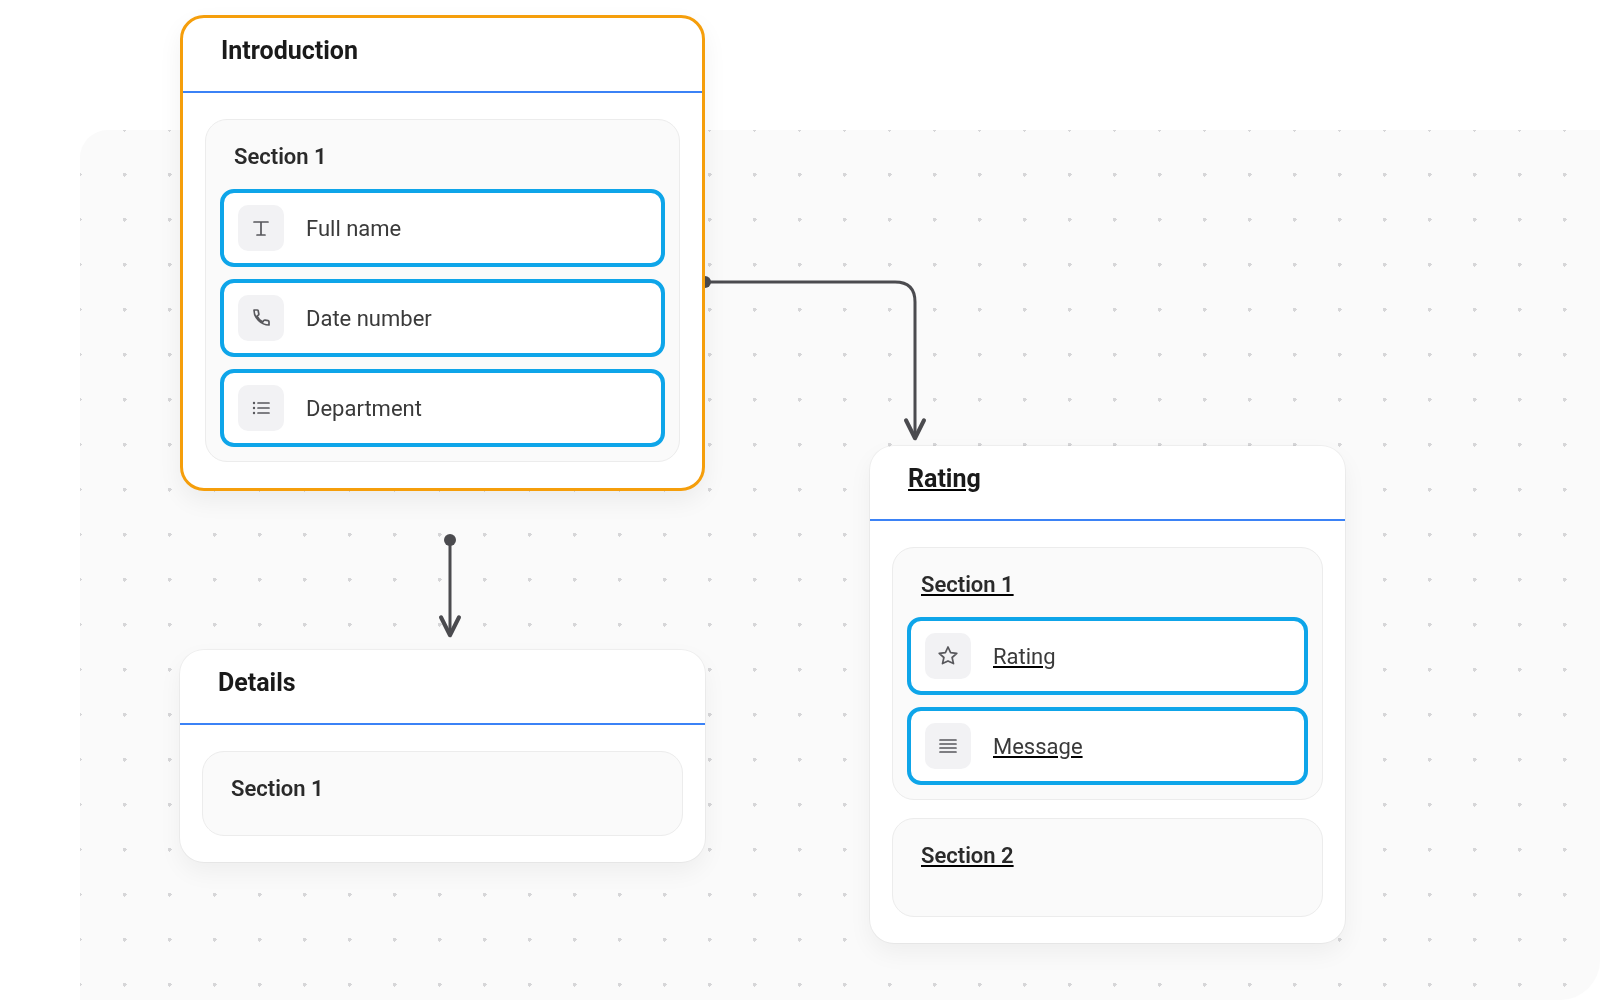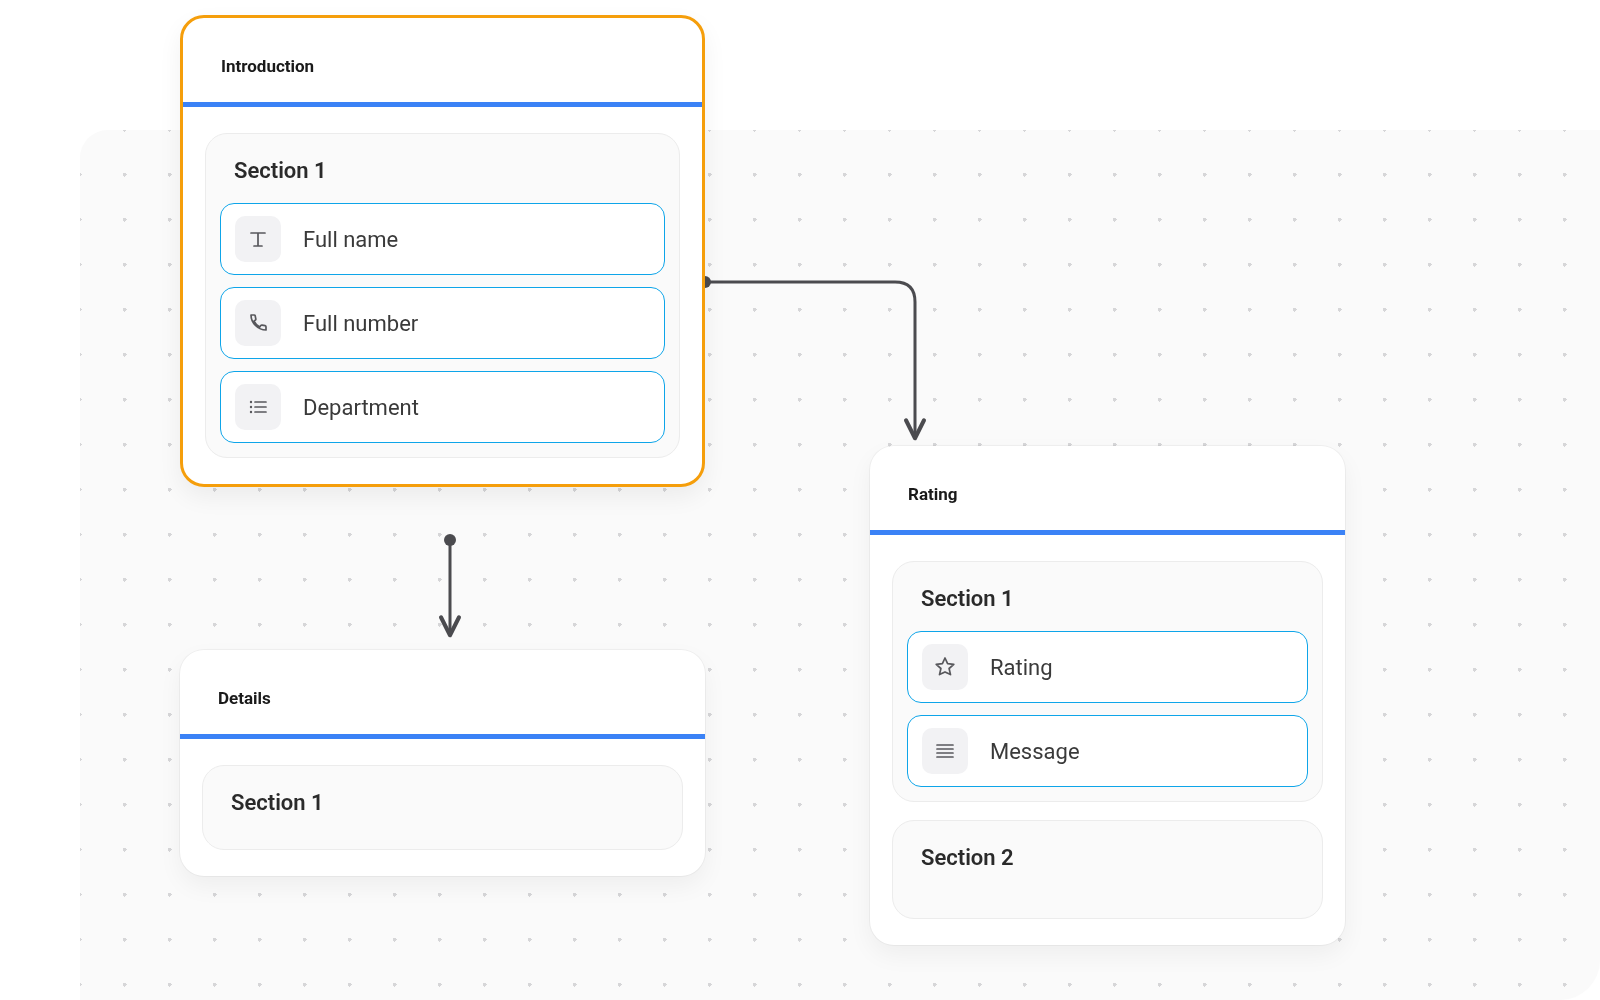--- a/index.html
+++ b/index.html
@@ -35,28 +35,28 @@
     position: absolute;
     background: #fff;
     border-radius: 24px;
     box-shadow: 0 0 0 1px rgba(0,0,0,0.04), 0 10px 25px rgba(0,0,0,0.05);
   }
   .card.active {
     border: 3px solid #f59e0b;
     box-shadow: 0 10px 25px rgba(0,0,0,0.06);
   }
   .card-intro { top: 15px; left: 180px; width: 525px; }
-  .card-rating { top: 446px; left: 870px; width: 475px; }
+  .card-rating { top: 446px; left: 870px; width: 475px; text-decoration: underline; }
   .card-details { top: 650px; left: 180px; width: 525px; }
   .card-title {
-    font-size: 17px;
+    font-size: 25px;
     font-weight: 700;
     color: #1a1a1a;
-    padding: 38px 38px 26px;
-    border-bottom: 5px solid #3b82f6;
+    padding: 18px 38px 26px;
+    border-bottom: 2px solid #3b82f6;
   }
   .card-body { padding: 26px 22px 26px; }
   .section {
     background: #fafafa;
     border: 1px solid #ececec;
     border-radius: 22px;
     padding: 0 14px 14px;
     margin-bottom: 18px;
   }
   .section:last-child { margin-bottom: 0; }
@@ -64,21 +64,21 @@
     font-size: 22px;
     font-weight: 600;
     color: #2a2a2a;
     padding: 24px 14px 20px;
   }
   .field {
     display: flex;
     align-items: center;
     gap: 22px;
     background: #fff;
-    border: 1px solid #0ea5e9;
+    border: 4px solid #0ea5e9;
     border-radius: 14px;
     padding: 12px 14px;
     margin-bottom: 12px;
   }
   .field:last-child { margin-bottom: 0; }
   .icon-box {
     width: 46px;
     height: 46px;
     background: #f2f2f4;
     border-radius: 10px;
@@ -131,21 +131,21 @@
               </svg>
           </span>
           <span class="field-label">Full name</span>
         </div>
         <div class="field">
           <span class="icon-box">
             <svg viewBox="0 0 24 24">
                 <path d="M5 4c0 8 7 15 15 15v-3.2c0-.6-.4-1-.9-1.1l-3-.6c-.5-.1-1 .1-1.3.5l-1 1.3c-2.5-1.2-4.6-3.3-5.8-5.8l1.3-1c.4-.3.6-.8.5-1.3l-.6-3C9.1 4.4 8.7 4 8.1 4H5z" stroke-linejoin="round"></path>
               </svg>
           </span>
-          <span class="field-label">Full number</span>
+          <span class="field-label">Date number</span>
         </div>
         <div class="field">
           <span class="icon-box">
             <svg viewBox="0 0 24 24">
                 <circle cx="5" cy="7" r="1.2" fill="#58585c" stroke="none"></circle>
                 <circle cx="5" cy="12" r="1.2" fill="#58585c" stroke="none"></circle>
                 <circle cx="5" cy="17" r="1.2" fill="#58585c" stroke="none"></circle>
                 <path d="M9 7h11M9 12h11M9 17h11" stroke-linecap="round"></path>
               </svg>
           </span>

